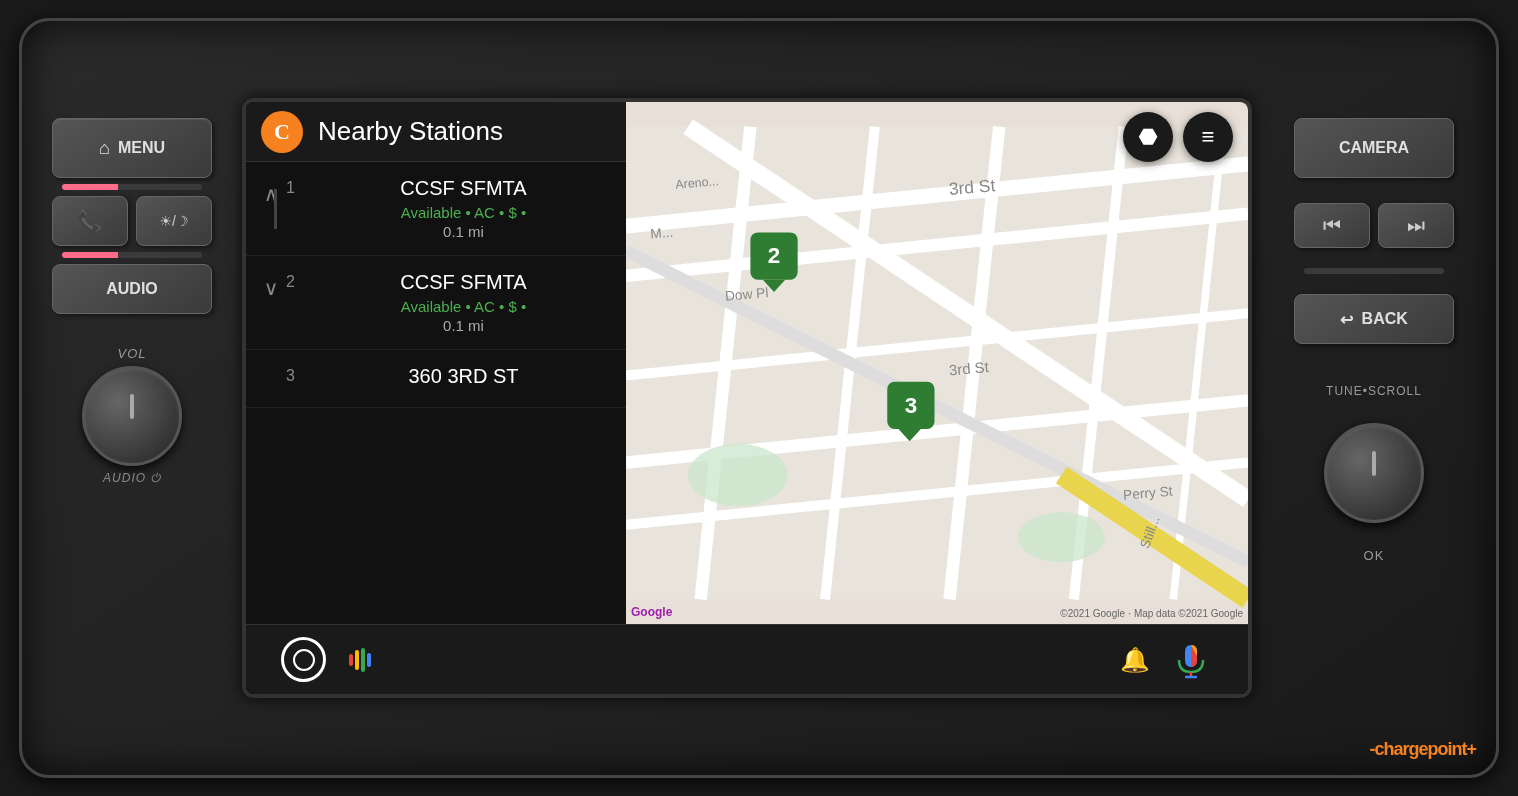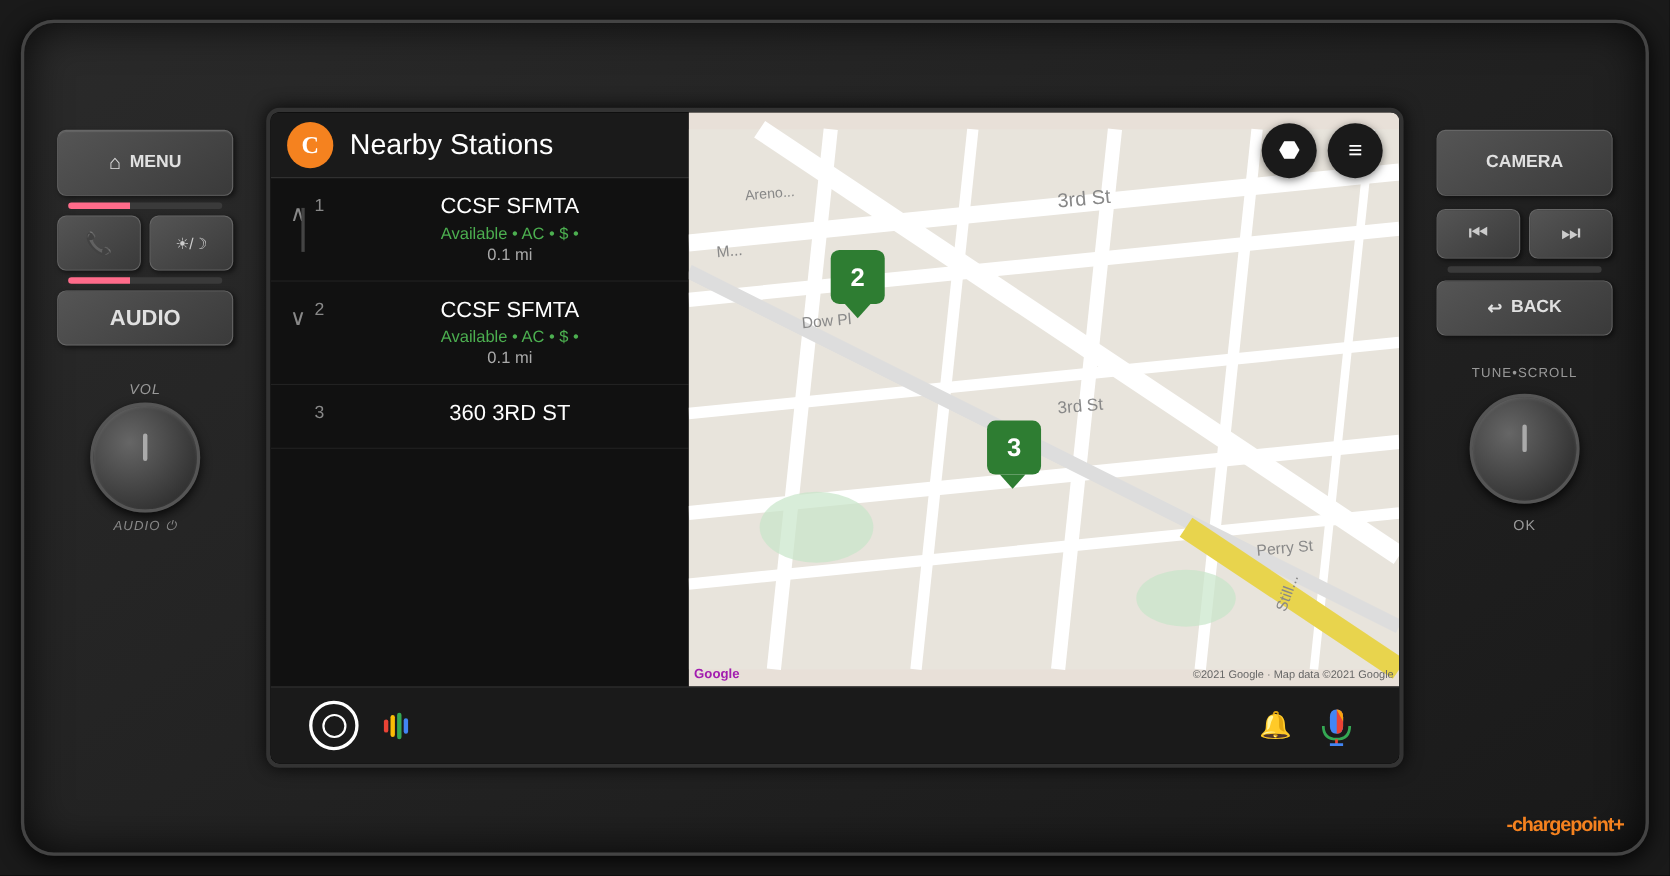--- a/index.html
+++ b/index.html
@@ -93,21 +93,21 @@
     .btn-audio {
       width: 160px;
       height: 50px;
       background: linear-gradient(145deg, #555, #3a3a3a);
       border-radius: 8px;
       border: 1px solid #666;
       display: flex;
       align-items: center;
       justify-content: center;
       color: #e0e0e0;
-      font-size: 20px;
+      font-size: 16px;
       font-weight: bold;
       cursor: pointer;
       box-shadow: 2px 2px 5px rgba(0,0,0,0.5);
     }
 
     .vol-section {
       display: flex;
       flex-direction: column;
       align-items: center;
       margin-top: 20px;
@@ -383,26 +383,26 @@
 
     .home-circle-inner {
       width: 22px;
       height: 22px;
       border: 2px solid #fff;
       border-radius: 50%;
     }
 
     
     .right-panel {
-      width: 220px;
+      width: 244px;
       height: 600px;
       display: flex;
       flex-direction: column;
       align-items: center;
-      gap: 12px;
+      gap: 25px;
       padding: 20px 15px;
       flex-shrink: 0;
     }
 
     .btn-camera {
       width: 160px;
       height: 60px;
       background: linear-gradient(145deg, #555, #3a3a3a);
       border-radius: 8px;
       border: 1px solid #666;

